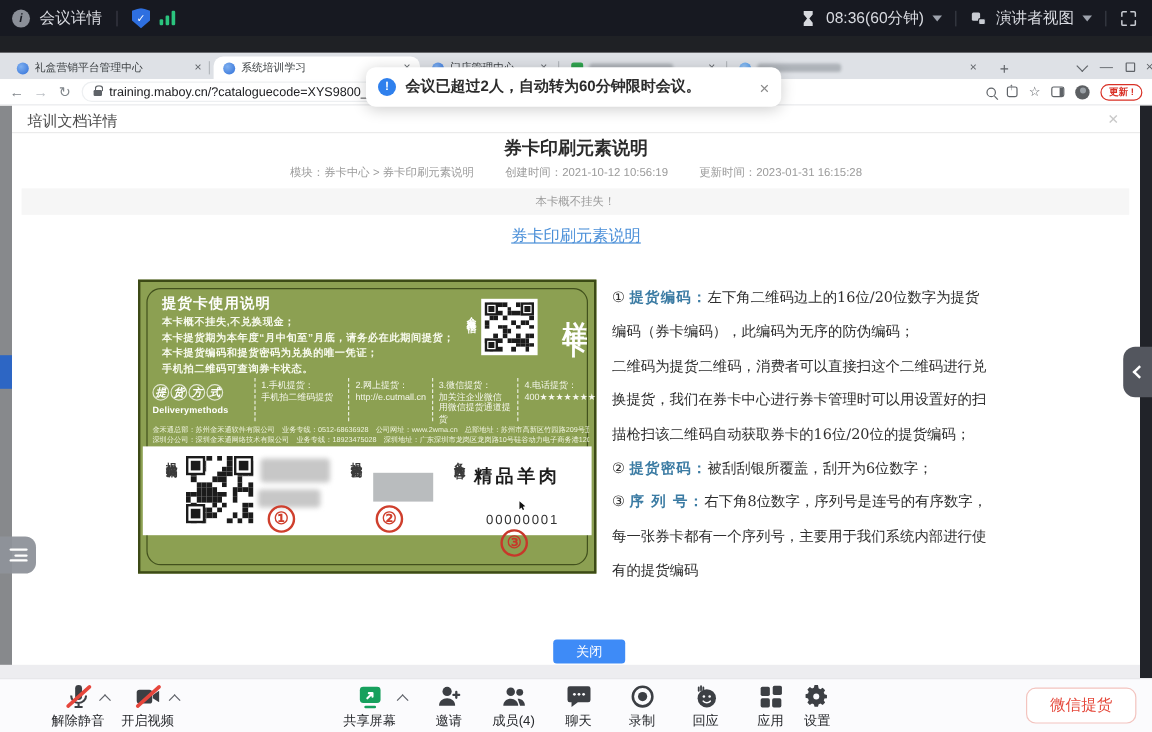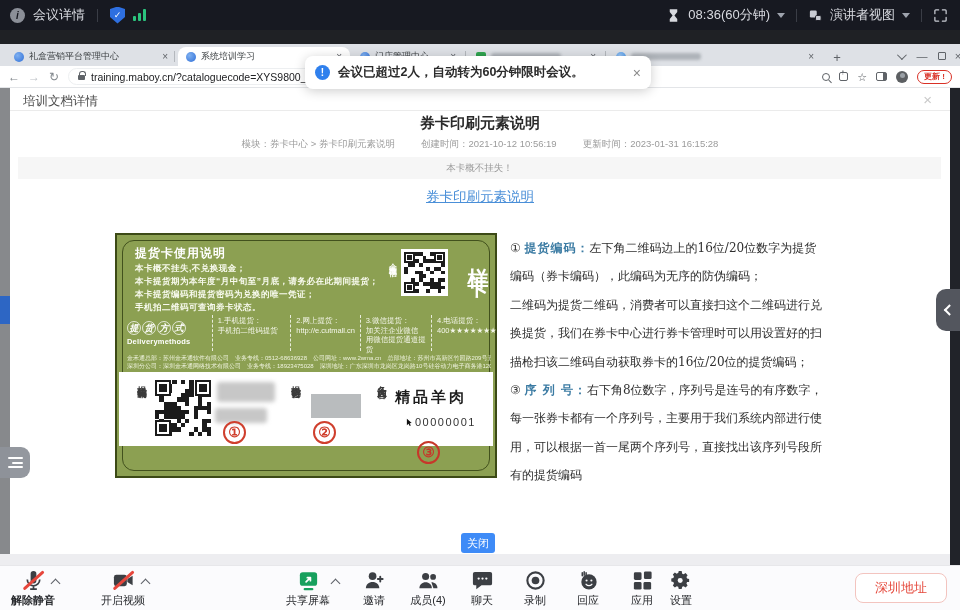--- a/index.html
+++ b/index.html
@@ -110,36 +110,36 @@
     line-height:9.5px; white-space:pre-line; color:#f4f6ea; }
   .dm-col.c1{width:86px}.dm-col.c2{width:76px}.dm-col.c3{width:78px}.dm-col.c4{width:58px}
   .company { position:absolute; left:10px; width:364px; font-size:6px; color:#eef2dd; white-space:nowrap; overflow:hidden; z-index:2; }
   .white-strip { position:absolute; left:2px; top:137px; width:374px; height:74px; background:#fff; z-index:2; }
   .white-strip * { color:#333; }
   .fld-label { position:absolute; top:6px; font-size:9.5px; font-weight:bold; letter-spacing:1px; color:#3a3a3a; }
   .qrbox2 { position:absolute; left:36px; top:8px; width:56px; height:56px; background:#fff; }
   .blurblob { position:absolute; background:#c7c7c7; filter:blur(2px); border-radius:3px; }
   .grey-rect { position:absolute; left:192px; top:22px; width:50px; height:24px; background:#b9bcbe; }
   .pname { position:absolute; left:276px; top:16px; font-size:15px; font-weight:bold; letter-spacing:3px; color:#1c1c1c; }
-  .serial { position:absolute; left:286px; top:44px; font-size:11px; letter-spacing:1.5px; color:#2b2b2b; display:flex; align-items:center; gap:1px; }
+  .serial { position:absolute; left:286px; top:44px; font-size:11px; letter-spacing:1.5px; color:#2b2b2b; display:flex; align-items:center; gap:1px;flex-direction:column; }
   .badge { position:absolute; width:23px; height:23px; border:2px solid #cf3f2d; border-radius:50%;
     color:#cf3f2d !important; font-size:14px; font-weight:bold; display:flex; align-items:center; justify-content:center;
     background:transparent; z-index:3; font-family:"Liberation Serif", serif; }
   .qrgrid { display:grid; width:100%; height:100%; position:relative; background:#fff; }
   .qrgrid i { background:#fff; } .qrgrid i.qb { background:#1b1b1b; }
   .qf { position:absolute; border:2px solid #1b1b1b; background:#fff; }
   .qf::after { content:""; position:absolute; inset:18%; background:#1b1b1b; }
 
   
   .explain { position:absolute; left:510px; top:146px; width:440px; font-family:"DejaVu Serif", serif; }
   .exp-line { height:28.4px; line-height:28.4px; font-size:12px; color:#2e2e2e; white-space:nowrap; }
   .exp-h { color:#3b7ba3; font-weight:bold; letter-spacing:1px; }
   .exp-c { color:#2f2f2f; }
 
-  .close-btn { position:absolute; left:461px; top:445px; width:34px; height:20px; background:#3e8bf7; color:#fff;
+  .close-btn { position:absolute; left:461px; top:445px; width:60px; height:20px; background:#3e8bf7; color:#fff;
     font-size:11px; border:none; border-radius:3px; display:flex; align-items:center; justify-content:center; }
   .bottom-band { position:absolute; left:0; top:466px; width:960px; height:11px; background:#ededf0; }
 
   
   .float-widget { position:absolute; left:0; top:447px; width:30px; height:31px; background:rgba(142,146,154,.95);
     border-radius:0 9px 9px 0; z-index:30; display:flex; align-items:center; justify-content:center; }
   .fw-lines { width:15px; }
   .fw-lines i { display:block; height:2px; background:#fff; border-radius:1px; margin:2.5px 0; }
   .fw-lines i:nth-child(1){width:15px}.fw-lines i:nth-child(2){width:11px; margin-left:4px}.fw-lines i:nth-child(3){width:15px}
   .right-strip { position:absolute; left:950px; top:88px; width:10px; height:477px; background:#212329; z-index:25; }
@@ -639,23 +639,23 @@
       </div>
       <div class="badge" style="left:300px; top:206px; border-color:#c7372a; color:#c7372a !important;">③</div>
     </div>
 
     <div class="explain" id="explain">
         <div class="exp-line"><span class="exp-c">① </span><span class="exp-h">提货编码：</span><span class="exp-n">左下角二维码边上的16位/20位数字为提货</span></div>
         <div class="exp-line"><span class="exp-n">编码（券卡编码），此编码为无序的防伪编码；</span></div>
         <div class="exp-line"><span class="exp-n">二维码为提货二维码，消费者可以直接扫这个二维码进行兑</span></div>
         <div class="exp-line"><span class="exp-n">换提货，我们在券卡中心进行券卡管理时可以用设置好的扫</span></div>
         <div class="exp-line"><span class="exp-n">描枪扫该二维码自动获取券卡的16位/20位的提货编码；</span></div>
+        <div class="exp-line"><span class="exp-c">② </span><span class="exp-h">提货密码：</span><span class="exp-n">被刮刮银所覆盖，刮开为6位数字；</span></div>
         <div class="exp-line"><span class="exp-c">③ </span><span class="exp-h">序 列 号：</span><span class="exp-n">右下角8位数字，序列号是连号的有序数字，</span></div>
         <div class="exp-line"><span class="exp-n">每一张券卡都有一个序列号，主要用于我们系统内部进行使</span></div>
-        <div class="exp-line"><span class="exp-n">用，可以根据一首一尾两个序列号，直接找出该序列号段所</span></div>
         <div class="exp-line"><span class="exp-n">有的提货编码</span></div>
       </div>
 
     <button class="close-btn">关闭</button>
     <div class="bottom-band"></div>
   </div>
 
   <div class="float-widget">
     <div class="fw-lines">
         <i></i>
@@ -663,21 +663,21 @@
         <i></i>
       </div>
   </div>
   <div class="right-strip"></div>
   <div class="panel-handle">
     <span class="ph-chev"></span>
   </div>
 
   <div class="toolbar">
 
-    <div class="tbtn" style="left:0; width:66px;font-weight:bold;">
+    <div class="tbtn" style="left:32px; width:66px;">
       <span class="ic">
         <svg viewBox="0 0 24 24">
             <path fill="currentColor" d="M12 2a3 3 0 0 1 3 3v7a3 3 0 0 1-6 0V5a3 3 0 0 1 3-3z"></path>
             <path fill="none" stroke="currentColor" stroke-width="1.8" d="M5.5 11a6.5 6.5 0 0 0 13 0M12 17.5V21M8.5 21h7"></path>
           </svg>
         <span class="slash"></span>
       </span>
       <span class="lb">解除静音</span>
       <span class="mini-chev" style="left:52px; top:11px;"></span>
     </div>
@@ -779,16 +779,16 @@
     <div class="tbtn" style="left:652px; width:40px;align-items:flex-end;">
       <span class="ic">
         <svg viewBox="0 0 24 24">
             <path fill="currentColor" d="M21 13.5v-3l-2.2-.6a7 7 0 0 0-.6-1.5l1.2-2-2.1-2.1-2 1.2a7 7 0 0 0-1.5-.6L13.2 2h-3l-.6 2.3a7 7 0 0 0-1.5.6l-2-1.2-2.1 2.1 1.2 2a7 7 0 0 0-.6 1.5L2.4 10v3l2.2.6a7 7 0 0 0 .6 1.5l-1.2 2 2.1 2.1 2-1.2a7 7 0 0 0 1.5.6l.6 2.3h3l.6-2.3a7 7 0 0 0 1.5-.6l2 1.2 2.1-2.1-1.2-2a7 7 0 0 0 .6-1.5z"></path>
             <circle cx="11.7" cy="12" r="2.6" fill="#fbfbfd"></circle>
           </svg>
       </span>
       <span class="lb">设置</span>
     </div>
 
-    <button class="leave-btn">深圳地址</button>
+    <button class="leave-btn">微信提货</button>
   </div>
 
 </div>
 
 </body></html>

